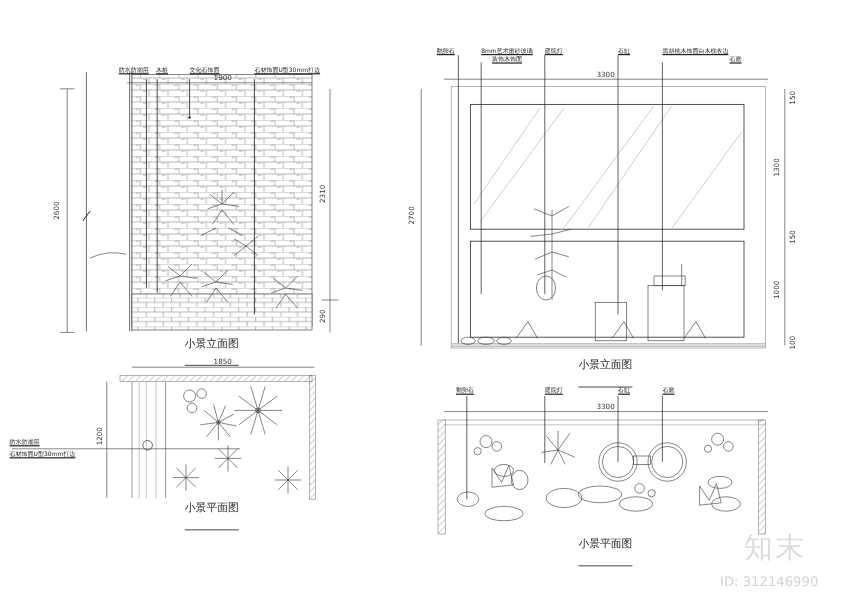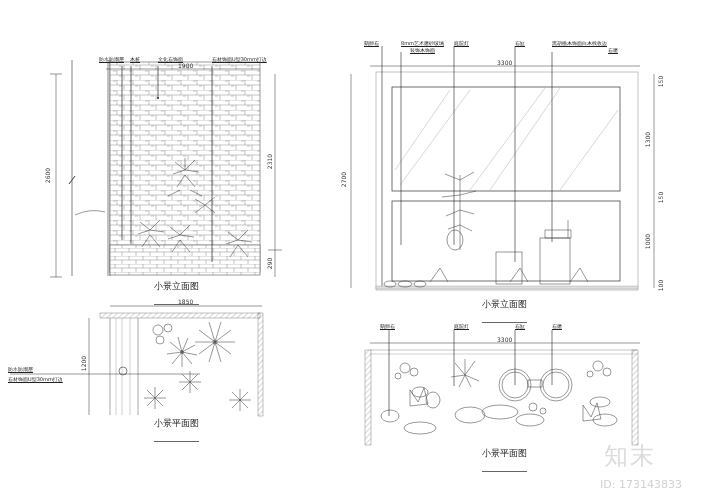--- a/index.html
+++ b/index.html
@@ -2,21 +2,21 @@
 <html><head>
 <meta charset="utf-8">
 <style>
   html, body { margin:0; padding:0; background:#ffffff; }
   body { width:707px; height:500px; position:relative; overflow:hidden; font-family:"DejaVu Serif", serif; color:#222; }
   svg.sheet { position:absolute; left:0; top:0; width:707px; height:500px; }
   .lbl { position:absolute; font-size:5px; color:#222; white-space:nowrap; text-decoration:underline; line-height:6px; font-family:"DejaVu Sans", sans-serif; }
   .dim { position:absolute; font-size:6px; color:#333; white-space:nowrap; font-family:"DejaVu Sans", sans-serif; }
   .dimv { position:absolute; font-size:6px; color:#333; white-space:nowrap; transform:rotate(-90deg); transform-origin:center; font-family:"DejaVu Sans", sans-serif; }
   .title { position:absolute; font-size:9px; color:#222; white-space:nowrap; border-bottom:1px solid #666; padding-bottom:11px; font-family:"DejaVu Serif", serif; }
-  .wm-logo { position:absolute; left:604px; top:440px; font-size:24px; color:#dcdcdc; font-family:"DejaVu Sans", sans-serif; letter-spacing:2px; }
+  .wm-logo { position:absolute; left:620px; top:440px; font-size:24px; color:#dcdcdc; font-family:"DejaVu Sans", sans-serif; letter-spacing:2px; }
   .wm-id { position:absolute; left:600px; top:478px; font-size:11px; color:#d2d2d2; font-family:"DejaVu Sans", sans-serif; }
 </style>
 </head>
 <body>
 
 <svg class="sheet" viewBox="0 0 707 500" xmlns="http://www.w3.org/2000/svg">
   <defs>
     <pattern id="brick" width="14" height="8" patternUnits="userSpaceOnUse">
       <rect width="14" height="8" fill="#fff"></rect>
       <path d="M0 0 H14 M0 4 H14 M3 0 V4 M10 4 V8" stroke="#8a8a8a" stroke-width="0.5"></path>
@@ -202,13 +202,13 @@
 <span class="title" style="left:482px;top:298px;">小景立面图</span>
 
 <span class="lbl" style="left:380px;top:323px;">鹅卵石</span>
 <span class="lbl" style="left:454px;top:323px;">庭院灯</span>
 <span class="lbl" style="left:515px;top:323px;">石缸</span>
 <span class="lbl" style="left:552px;top:323px;">石磨</span>
 <span class="dim" style="left:497px;top:336px;">3300</span>
 <span class="title" style="left:482px;top:447px;">小景平面图</span>
 
 <span class="wm-logo">知末</span>
-<span class="wm-id">ID: 173143833</span>
+<span class="wm-id">ID: 312146990</span>
 
 </body></html>

